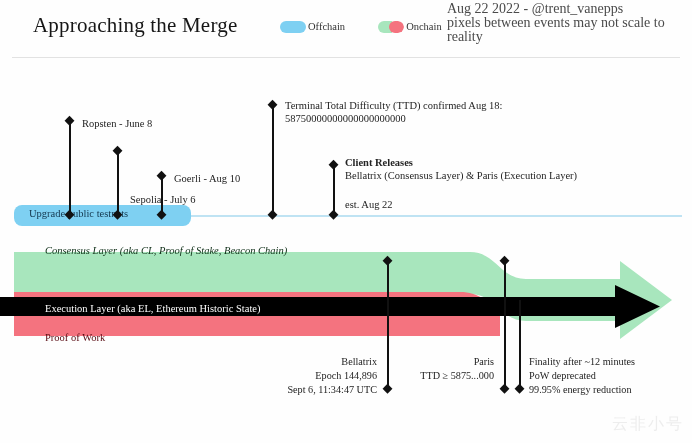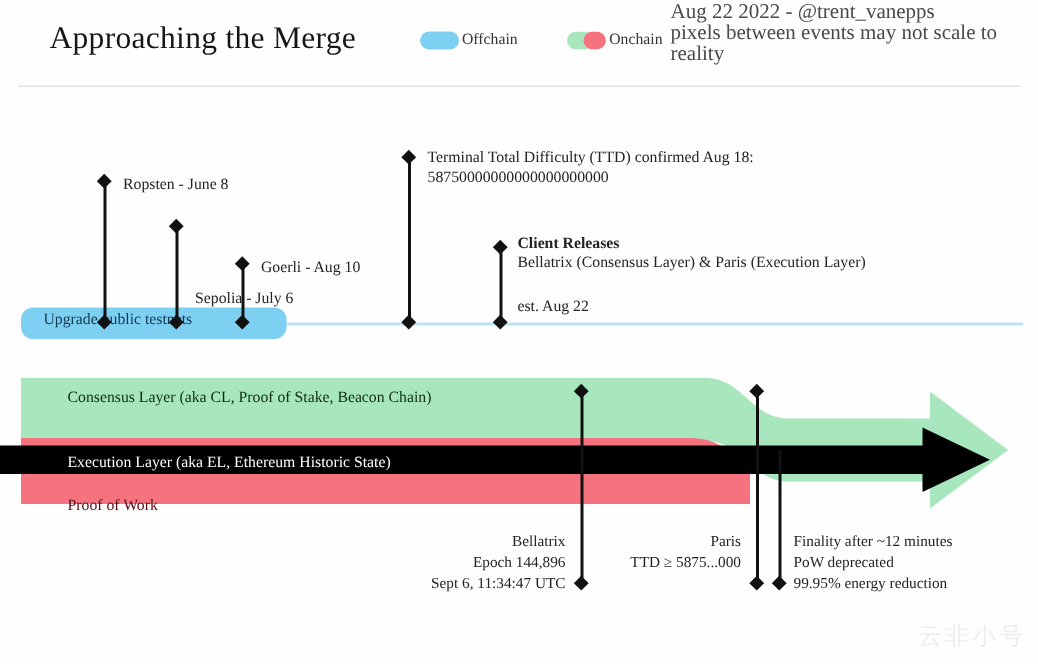--- a/index.html
+++ b/index.html
@@ -95,21 +95,21 @@
 
   .ev-label {
     position: absolute;
     font-size: 10.5px; line-height: 13.5px;
     color: #232323; white-space: nowrap;
   }
   .bar-label {
     position: absolute;
     font-size: 10.5px; white-space: nowrap;
   }
-  .cl-label { left: 45px; top: 260px; color: #0d2d16; }
+  .cl-label { left: 45px; top: 245px; color: #0d2d16; font-style: italic; }
   .el-label { left: 45px; top: 303px; color: #ffffff; text-align: center; }
   .pow-label { left: 45px; top: 332px; color: #5a0d14; }
 
   
   .ann {
     position: absolute;
     font-size: 10.2px; line-height: 14px;
     color: #232323; white-space: nowrap;
   }
   .ann.right-align { text-align: right; }

